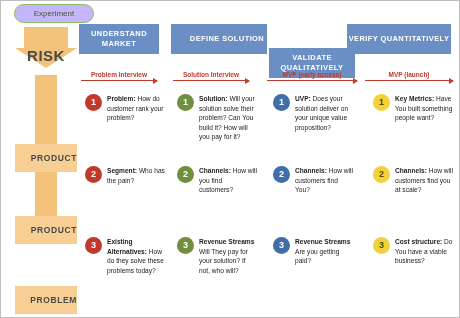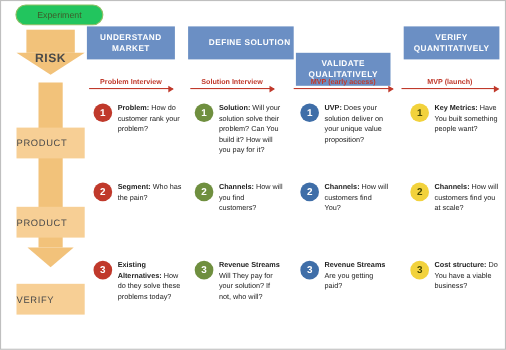--- a/index.html
+++ b/index.html
@@ -12,71 +12,71 @@
   }
   #frame{
     position:absolute;left:0;top:0;width:460px;height:318px;
     border:1px solid #bfbfbf;box-sizing:border-box;background:#fff;
   }
   .abs{position:absolute;}
 
   
   #experiment{
     left:13px;top:3px;width:78px;height:17px;
-    background:#22c55e;border:1px solid #8bbf63;border-radius:10px;
+    background:#c4b5fd;border:1px solid #8bbf63;border-radius:10px;
     color:#3d5c2a;font-size:8px;text-align:center;line-height:17px;
   }
 
   
   #risk-arrow-box{
     left:14px;top:26px;width:62px;height:66px;
   }
   #risk-arrow-box .topbar{
     position:absolute;left:9px;top:0;width:44px;height:21px;background:#f2c27a;
   }
   #risk-arrow-box .tri{
     position:absolute;left:0;top:21px;width:0;height:0;
     border-left:31px solid transparent;border-right:31px solid transparent;
     border-top:20px solid #f2c27a;
   }
   #risk-label{
     left:14px;top:46px;width:62px;text-align:center;
-    font-size:11px;font-weight:bold;color:#4a4a4a;letter-spacing:.5px;
+    font-size:15px;font-weight:bold;color:#4a4a4a;letter-spacing:.5px;
   }
   
   #tail{
     left:34px;top:74px;width:22px;height:150px;background:#f2c27a;
   }
   #tail-tip{
     left:24px;top:224px;width:0;height:0;
     border-left:21px solid transparent;border-right:21px solid transparent;
     border-top:18px solid #f2c27a;
   }
 
   
   .rowlabel{
     width:62px;height:28px;background:#f7cf95;
-    color:#4a4a4a;font-size:8.5px;font-weight:normal;letter-spacing:.6px;
-    text-align:left;line-height:28px;left:14px;
+    color:#4a4a4a;font-size:8.5px;font-weight:bold;letter-spacing:.6px;
+    text-align:right;line-height:28px;left:14px;margin-top:28px;
   }
   #label-product{top:115px;}
   #label-customer{top:187px;}
   #label-market{top:257px;}
 
   
   .colhead{
     height:30px;background:#6b8fc4;color:#ffffff;
     font-size:7.5px;font-weight:bold;text-align:center;letter-spacing:.4px;
     display:flex;align-items:center;justify-content:center;
     line-height:10px;top:23px;
   }
   #head-0{left:78px;width:80px;}
   #head-1{left:170px;width:80px;padding-left:16px;}
   #head-2{left:268px;width:86px;margin-top:24px;}
-  #head-3{left:366px;width:87px;}
+  #head-3{left:346px;width:104px;}
 
   
   .stagelabel{
     top:70px;font-size:6.5px;font-weight:bold;color:#c0392b;text-align:center;
   }
   #stage-0{left:78px;width:80px;}
   #stage-1{left:170px;width:80px;}
   #stage-2{left:264px;width:94px;}
   #stage-3{left:362px;width:92px;}
   .stagearrow{
@@ -126,21 +126,21 @@
   <div class="abs" id="risk-arrow-box">
     <div class="topbar"></div>
     <div class="tri"></div>
   </div>
   <div class="abs" id="risk-label">RISK</div>
   <div class="abs" id="tail"></div>
   <div class="abs" id="tail-tip"></div>
 
   <div class="abs rowlabel" id="label-product">PRODUCT</div>
   <div class="abs rowlabel" id="label-customer">PRODUCT</div>
-  <div class="abs rowlabel" id="label-market">VERIFY</div>
+  <div class="abs rowlabel" id="label-market">PROBLEM</div>
 
   <div class="abs colhead" id="head-0">UNDERSTAND MARKET</div>
   <div class="abs colhead" id="head-1">DEFINE SOLUTION</div>
   <div class="abs colhead" id="head-2">VALIDATE QUALITATIVELY</div>
   <div class="abs colhead" id="head-3">VERIFY QUANTITATIVELY</div>
 
   <div class="abs stagelabel" id="stage-0">Problem Interview</div>
   <div class="abs stagelabel" id="stage-1">Solution Interview</div>
   <div class="abs stagelabel" id="stage-2">MVP  (early access)</div>
   <div class="abs stagelabel" id="stage-3">MVP (launch)</div>

